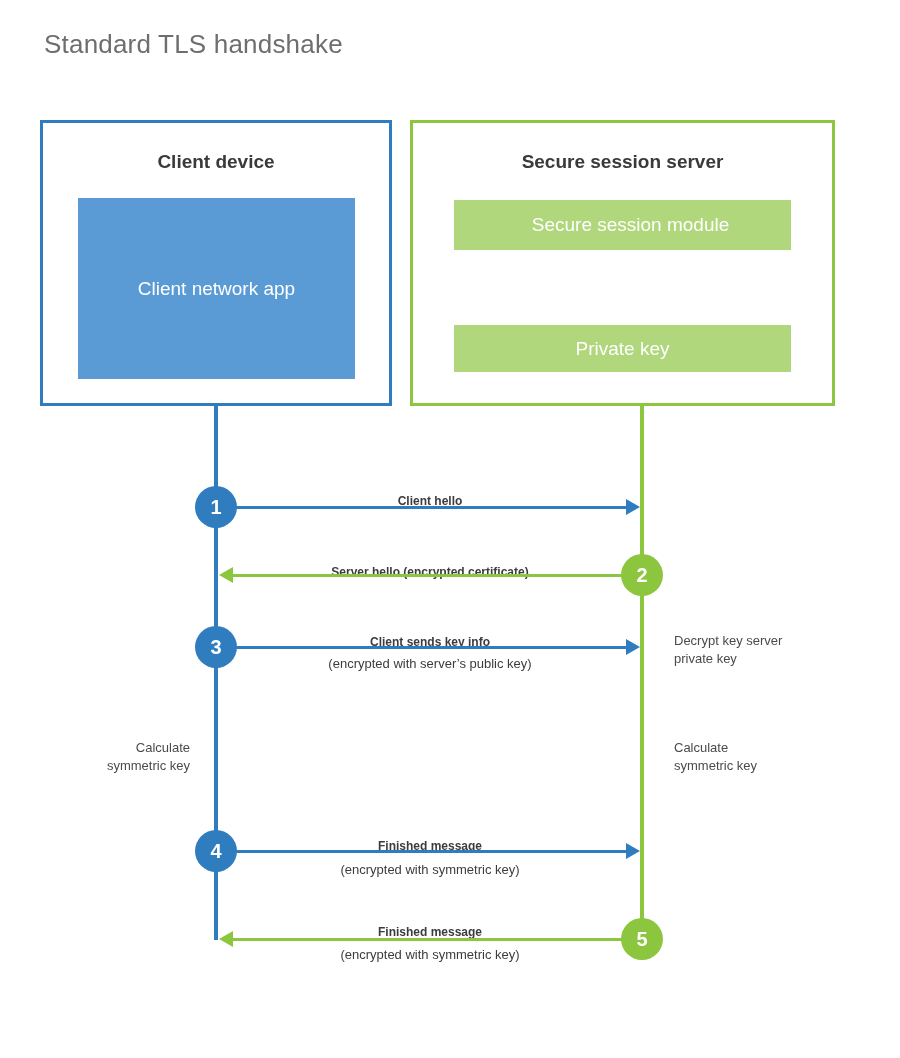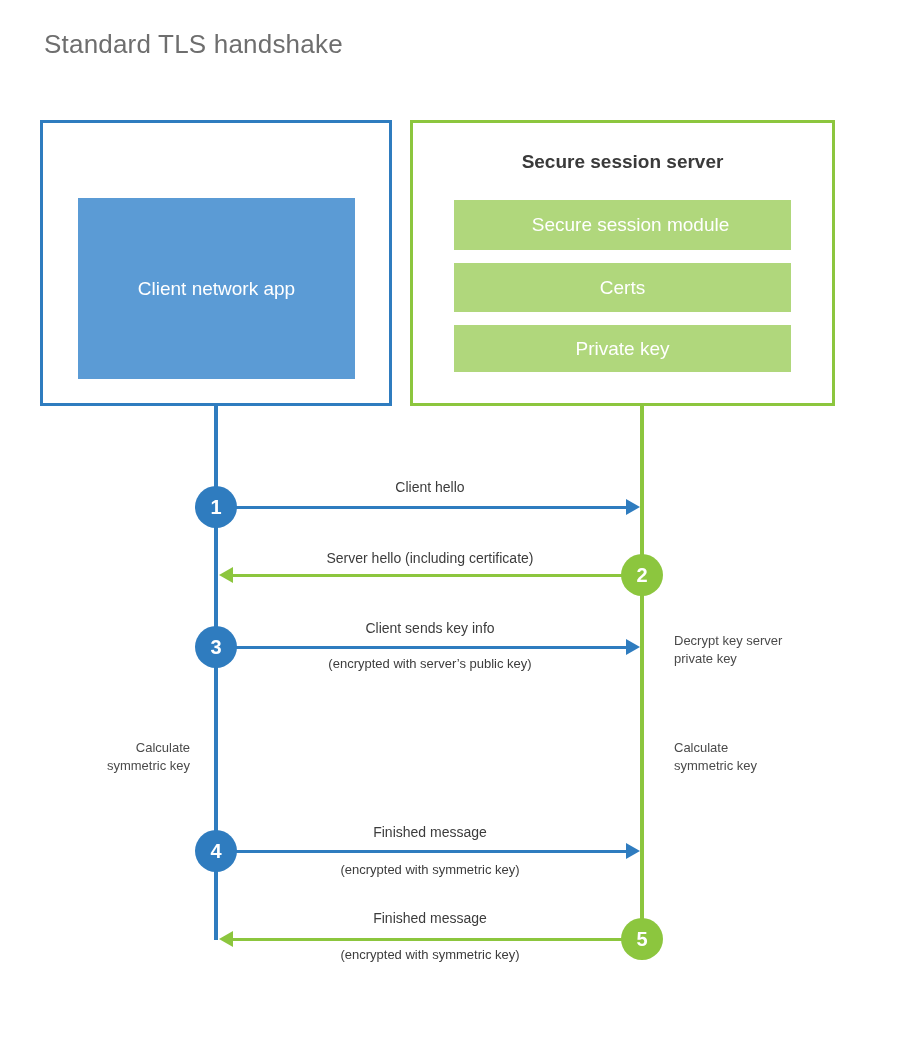--- a/index.html
+++ b/index.html
@@ -157,23 +157,24 @@
   #arrow-4-line  { left: 232px; top: 850px; width: 396px; }
   #arrow-4-head  { left: 626px; top: 843px; }
   #arrow-5-line  { left: 232px; top: 938px; width: 392px; }
   #arrow-5-head  { left: 219px; top: 931px; }
 
   
   .msg-label {
     position: absolute;
     text-align: center;
     color: #3c3c3c;
-    font-size: 14px;
-    font-weight: 400;
+    font-size: 12px;
+    font-weight: 700;
     white-space: nowrap;
+    margin-top: 15px;
   }
   .msg-sublabel {
     position: absolute;
     text-align: center;
     color: #3c3c3c;
     font-size: 13px;
     font-weight: 300;
     white-space: nowrap;
   }
   .msg-label, .msg-sublabel { left: 232px; width: 396px; }
@@ -213,39 +214,39 @@
   }
 </style>
 </head>
 <body>
 
 <div id="diagram-root">
 
   <div class="page-title">Standard TLS handshake</div>
 
   <div class="party-box" id="client-box">
+    <div class="party-title">Client device</div>
     <div id="client-app-block">Client network app</div>
   </div>
 
   <div class="party-box" id="server-box">
     <div class="party-title">Secure session server</div>
     <div class="server-bar" id="server-bar-0">Secure session module</div>
-    <div class="server-bar" id="server-bar-1">Certs</div>
     <div class="server-bar" id="server-bar-2">Private key</div>
   </div>
 
   <div class="lifeline" id="client-lifeline"></div>
   <div class="lifeline" id="server-lifeline"></div>
 
   <div class="msg-label" id="msg-1-label">Client hello</div>
   <div class="arrow-line blue" id="arrow-1-line"></div>
   <div class="arrow-head right blue" id="arrow-1-head"></div>
   <div class="step-circle client" id="step-1">1</div>
 
-  <div class="msg-label" id="msg-2-label">Server hello (including certificate)</div>
+  <div class="msg-label" id="msg-2-label">Server hello (encrypted certificate)</div>
   <div class="arrow-line green" id="arrow-2-line"></div>
   <div class="arrow-head left green" id="arrow-2-head"></div>
   <div class="step-circle server" id="step-2">2</div>
 
   <div class="msg-label" id="msg-3-label">Client sends key info</div>
   <div class="msg-sublabel" id="msg-3-sublabel">(encrypted with server’s public key)</div>
   <div class="arrow-line blue" id="arrow-3-line"></div>
   <div class="arrow-head right blue" id="arrow-3-head"></div>
   <div class="step-circle client" id="step-3">3</div>
 

